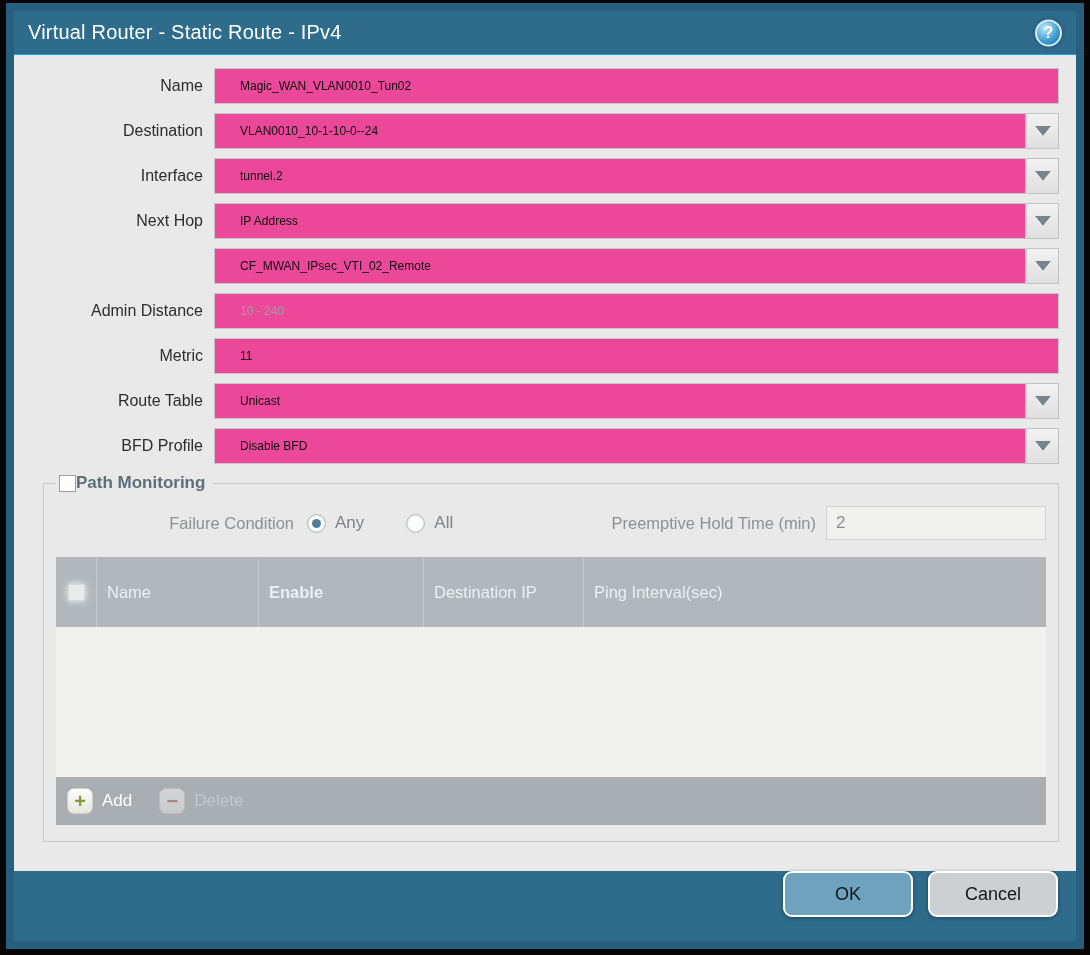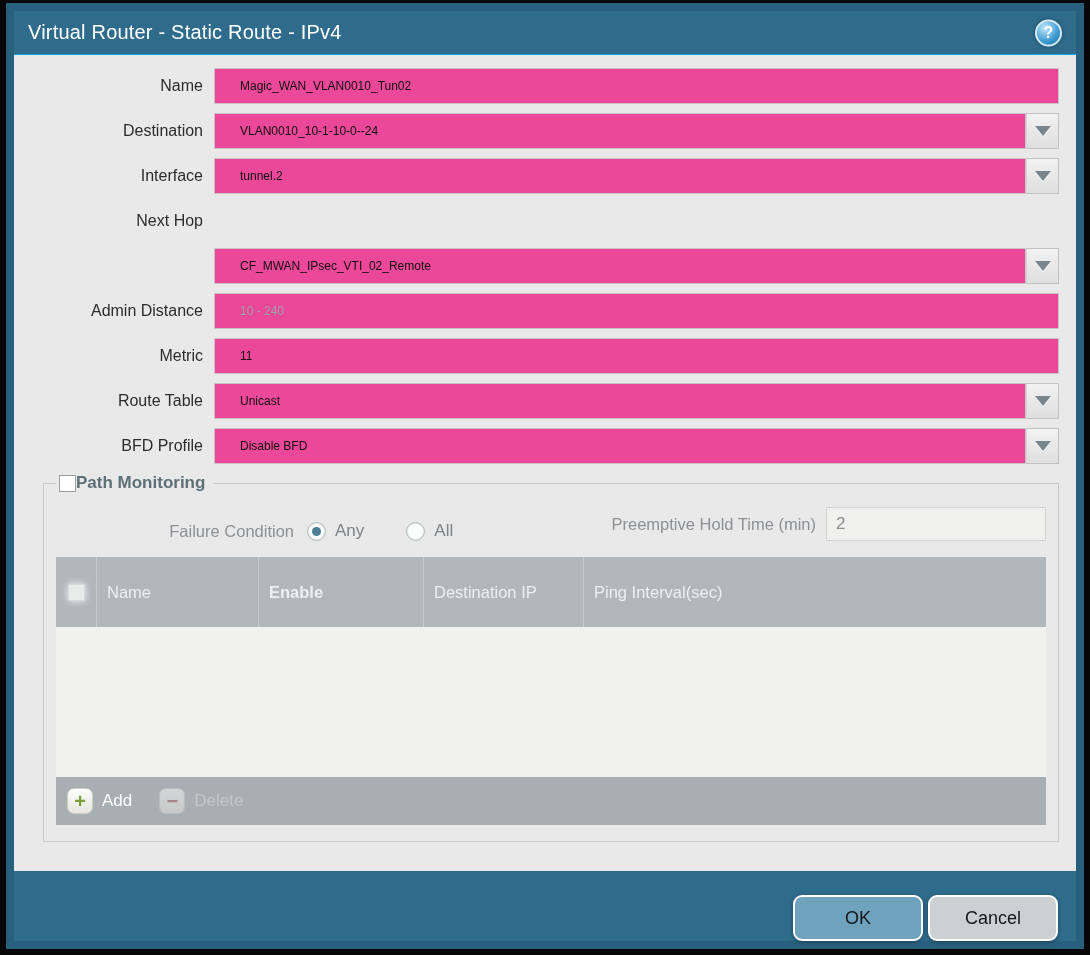--- a/index.html
+++ b/index.html
@@ -77,21 +77,21 @@
   fieldset.pm legend {
     display:flex; align-items:center; 
     padding:0 8px 0 3px; margin-left:0;
   }
   .cb {
     width:17px; height:17px; background:#fff;
     border:1px solid #99a0a4; display:inline-block; cursor:pointer;
   }
   .pm-title { font-weight:bold; font-size:17px; color:#5d7078; }
   .fc-row {
-    display:flex; align-items:flex-end; height:36px;
+    display:flex; align-items:center; height:36px;
     margin:12px 0 16px 0;
   }
   .fc-label { font-size:16.5px; color:#8d9094; }
   .fc-name { flex:none; width:238px; text-align:right; }
   .radio-group { display:flex; align-items:center; margin-left:13px; }
   .radio {
     width:19px; height:19px; border-radius:50%;
     background:#fcfdfd; border:1px solid #b4babd;
     display:inline-flex; align-items:center; justify-content:center;
     cursor:pointer; box-shadow:inset 0 0 0 1px #e6e8e9;
@@ -141,22 +141,22 @@
   }
   .plus { color:#7d9c3a; }
   .minus { color:#a4595c; }
   .tool-label { color:#fff; font-size:17px; }
   .tool.disabled { cursor:default; }
   .tool.disabled .tool-icon { opacity:.5; }
   .tool.disabled .tool-label { color:#c3c7ca; }
   
   .footerbar {
     flex:none; height:70px; background:#2f6c8c;
-    display:flex; align-items:flex-end; justify-content:flex-end;
-    gap:5px; padding-right:18px;
+    display:flex; align-items:flex-start; justify-content:flex-end;
+    gap:15px; padding-right:18px;
   }
   .btn {
     min-width:130px; height:46px; border-radius:9px;
     border:2px solid #fff;
     font-family:"Liberation Sans",sans-serif; font-size:18px; color:#14171a;
     cursor:pointer; box-shadow:0 1px 4px rgba(0,0,0,.35);
   }
   .btn-ok { background:#6fa3bd; }
   .btn-cancel { background:#ccd0d3; }
 </style>
@@ -195,20 +195,26 @@
         <div class="ctl">
           <input class="txt" value="tunnel.2" style="">
           <button class="dd">
               <span class="tri"></span>
             </button>
         </div>
       </div>
 
       <div class="row">
         <label class="lbl">Next Hop</label>
+        <div class="ctl">
+          <input class="txt" value="IP Address" style="">
+          <button class="dd">
+              <span class="tri"></span>
+            </button>
+        </div>
       </div>
 
       <div class="row">
         <label class="lbl"></label>
         <div class="ctl">
           <input class="txt" value="CF_MWAN_IPsec_VTI_02_Remote" style="">
           <button class="dd">
               <span class="tri"></span>
             </button>
         </div>

